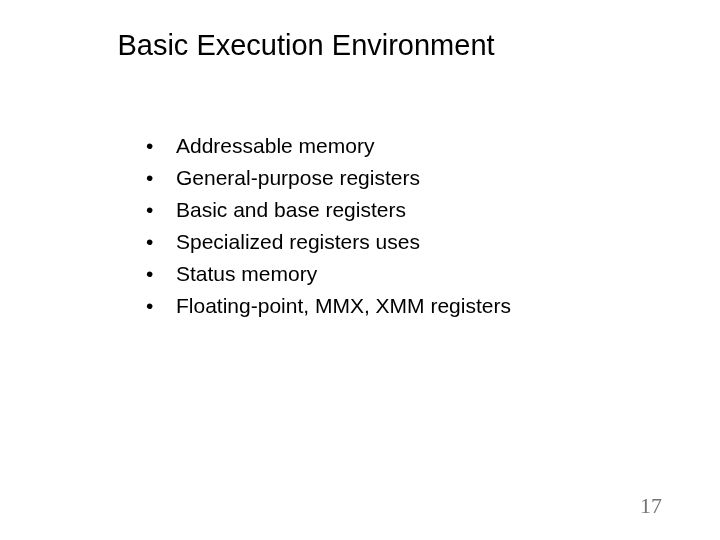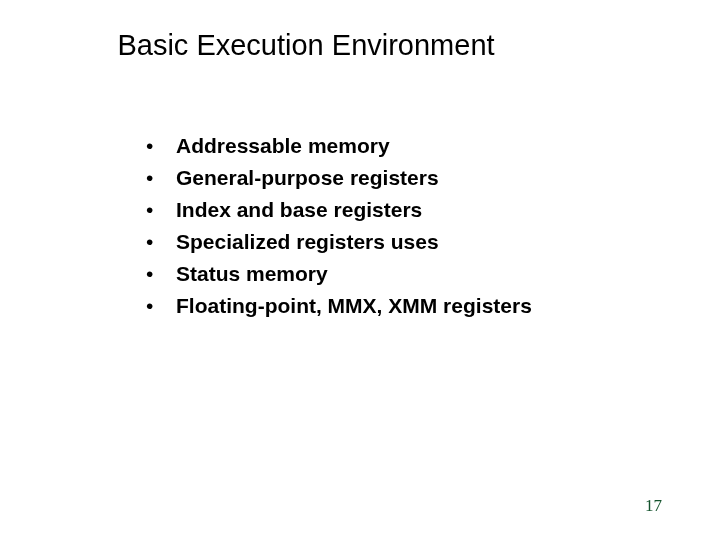--- a/index.html
+++ b/index.html
@@ -66,35 +66,35 @@
     font-size: 21px;
     line-height: 32px;
     color: #000000;
     text-align: left;
   }
 
   .bullet-text {
     flex: 1 1 auto;
     font-family: "Liberation Sans", sans-serif;
     font-size: 21px;
-    font-weight: 700;
+    font-weight: 400;
     line-height: 32px;
     color: #000000;
     white-space: nowrap;
   }
 
   
   .page-number {
     position: absolute;
     right: 58px;
     bottom: 24px;
     font-family: "Liberation Serif", serif;
-    font-size: 17px;
+    font-size: 22px;
     line-height: 20px;
-    color: #14532d;
+    color: #737373;
     text-align: right;
   }
 </style>
 </head>
 <body>
 
 <div class="slide">
 
   <div class="slide-title">Basic Execution Environment</div>
 
@@ -105,21 +105,21 @@
       <span class="bullet-text">Addressable memory</span>
     </li>
 
     <li class="bullet-row">
       <span class="bullet-marker">•</span>
       <span class="bullet-text">General-purpose registers</span>
     </li>
 
     <li class="bullet-row">
       <span class="bullet-marker">•</span>
-      <span class="bullet-text">Index and base registers</span>
+      <span class="bullet-text">Basic and base registers</span>
     </li>
 
     <li class="bullet-row">
       <span class="bullet-marker">•</span>
       <span class="bullet-text">Specialized registers uses</span>
     </li>
 
     <li class="bullet-row">
       <span class="bullet-marker">•</span>
       <span class="bullet-text">Status memory</span>

